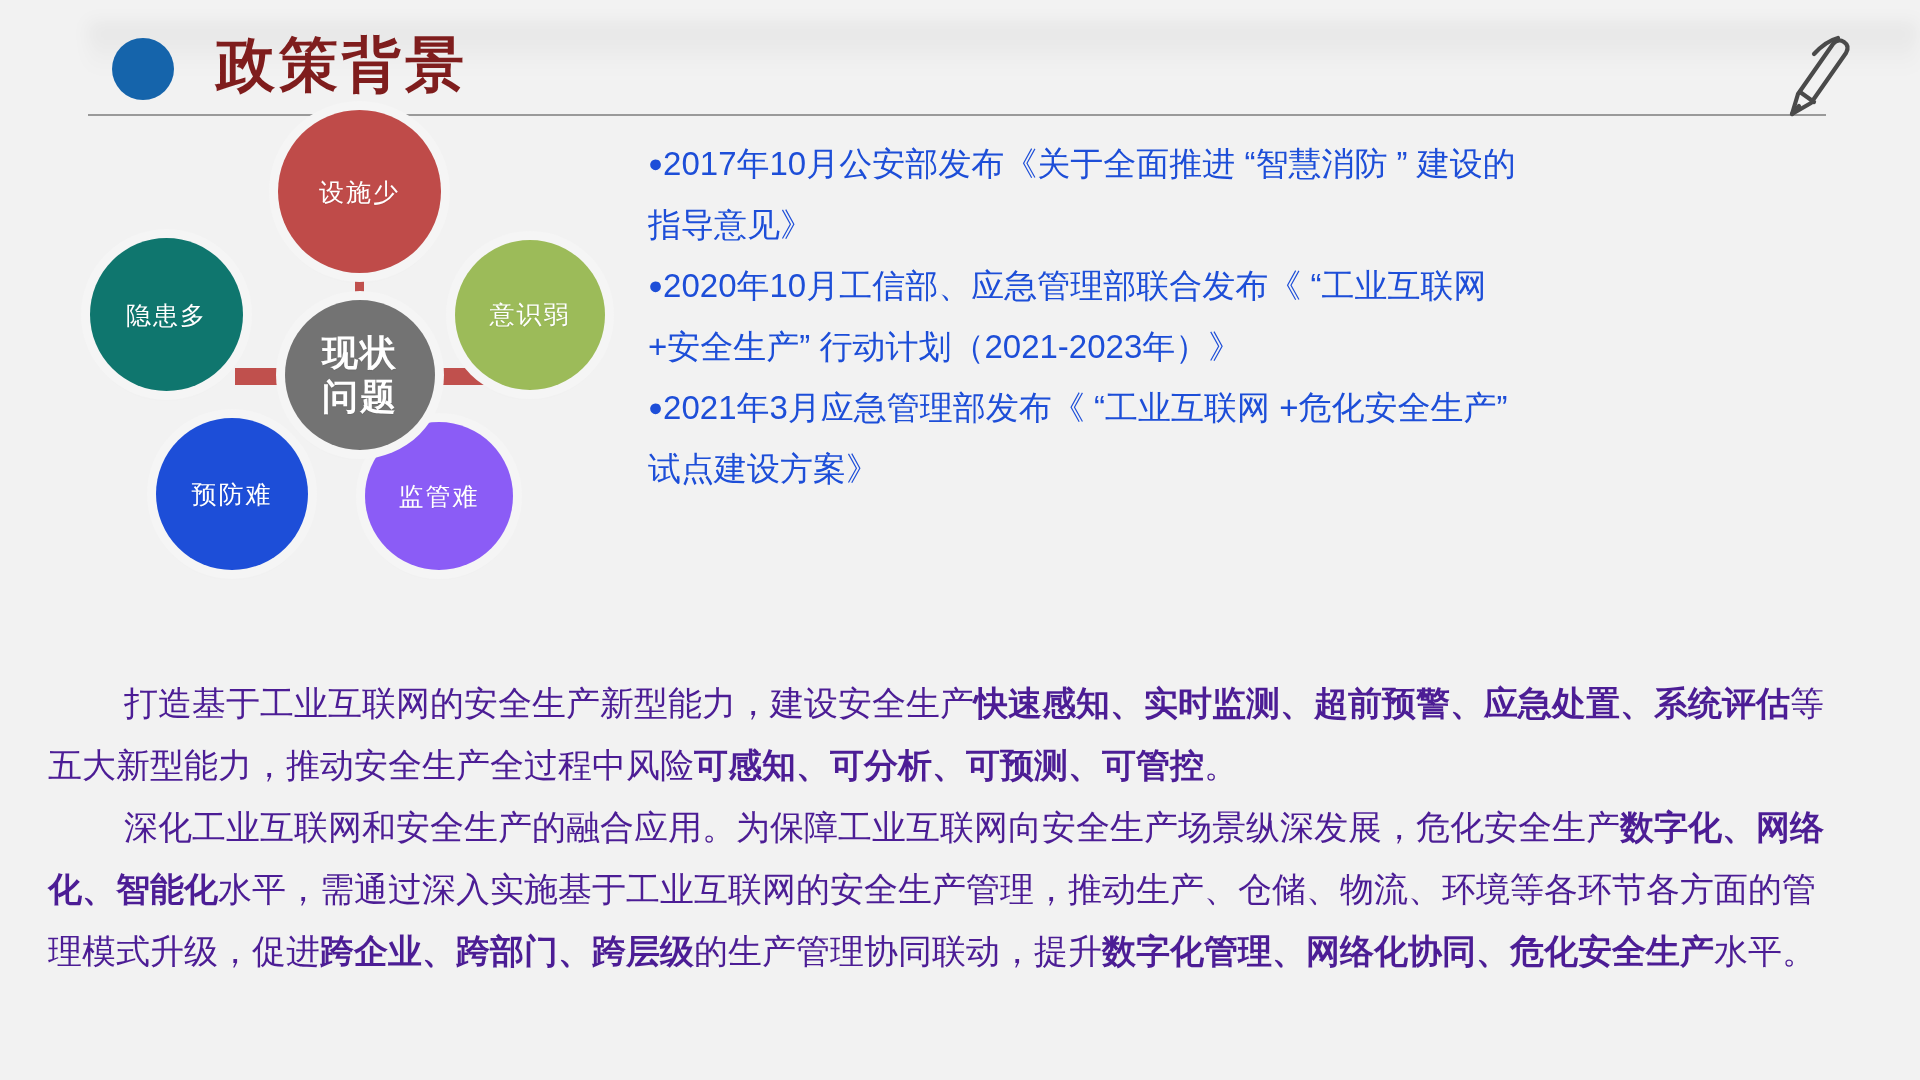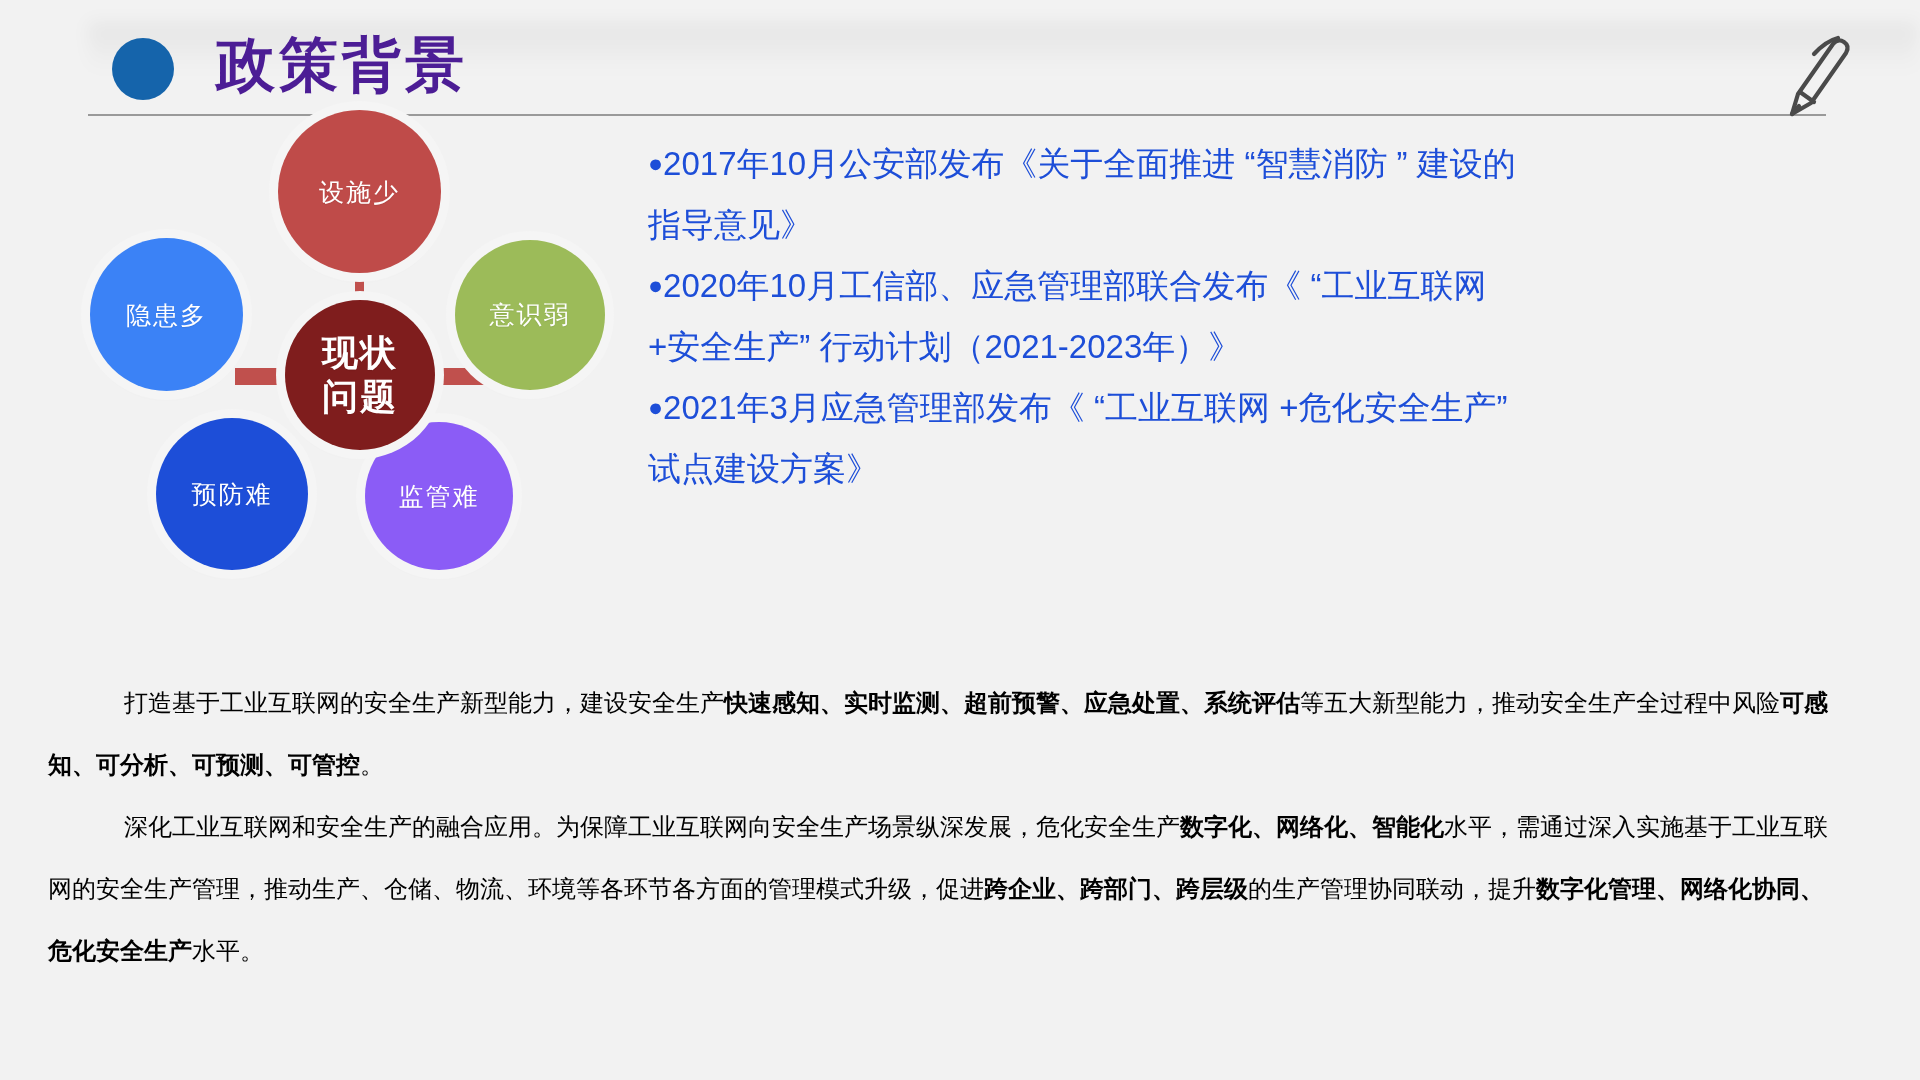--- a/index.html
+++ b/index.html
@@ -132,37 +132,37 @@
   }
   .bullet-mark { font-size: 25px; vertical-align: 3px; }
 
   
   #body-text {
     position: absolute;
     left: 48px; top: 672px;
     width: 1790px;
   }
   .para {
-    font-size: 24px;
+    font-size: 34px;
     line-height: 62px;
-    color: #000000;
+    color: #4c1d95;
     text-indent: 76px;
     letter-spacing: 0px;
   }
   .para b { font-weight: bold; }
 </style>
 </head>
 <body>
 
 <div id="slide">
 
   <div id="header">
     <div class="header-shadow"></div>
     <div class="header-bullet" style="background: rgb(21, 100, 171);"></div>
-    <div class="header-title" style="color: #4c1d95;">政策背景</div>
+    <div class="header-title" style="color: #7f1d1d;">政策背景</div>
     <div class="header-rule"></div>
     <svg class="pen-icon" viewBox="0 0 90 92">
       <g fill="none" stroke="#4a4a4a" stroke-width="4.2" stroke-linecap="round" stroke-linejoin="round">
         <path d="M22 86 L28 66 L63 16 Q68 10 74 14 Q80 18 76 25 L41 75 Z"></path>
         <path d="M30 64 L44 74"></path>
         <path d="M22 86 L29 78"></path>
         <path d="M44 26 Q56 13 68 10"></path>
       </g>
     </svg>
   </div>
@@ -170,33 +170,33 @@
   <div id="diagram">
     <div class="connector" id="conn-top" style="background: rgb(192, 80, 77);"></div>
     <div class="connector" id="conn-left" style="background: rgb(192, 80, 77);"></div>
     <div class="connector" id="conn-right" style="background: rgb(192, 80, 77);"></div>
     <div class="connector" id="conn-bl" style="background: rgb(192, 80, 77);"></div>
     <div class="connector" id="conn-br" style="background: rgb(192, 80, 77);"></div>
 
     <div class="node" id="node-top" style="background: rgb(191, 75, 73);">
       <span class="node-label">设施少</span>
     </div>
-    <div class="node" id="node-left" style="background: #3b82f6;">
+    <div class="node" id="node-left" style="background: #0f766e;">
       <span class="node-label">隐患多</span>
     </div>
     <div class="node" id="node-right" style="background: rgb(156, 187, 89); font-family: Liberation Serif, serif;">
       <span class="node-label">意识弱</span>
     </div>
     <div class="node" id="node-bl" style="background: #1d4ed8;">
       <span class="node-label">预防难</span>
     </div>
     <div class="node" id="node-br" style="background: #8b5cf6;">
       <span class="node-label">监管难</span>
     </div>
-    <div class="node" id="node-center" style="background: #7f1d1d;">
+    <div class="node" id="node-center" style="background: #737373;">
       <span class="node-label">现状
 问题</span>
     </div>
   </div>
 
   <div id="bullets">
       <div class="bullet-line"><span class="bullet-mark">●</span><span>2017年10月公安部发布《关于全面推进 “智慧消防 ” 建设的指导意见》</span></div>
       <div class="bullet-line"><span class="bullet-mark">●</span><span>2020年10月工信部、应急管理部联合发布《 “工业互联网+安全生产” 行动计划（2021-2023年）》</span></div>
       <div class="bullet-line"><span class="bullet-mark">●</span><span>2021年3月应急管理部发布《 “工业互联网 +危化安全生产” 试点建设方案》</span></div>
     </div>

